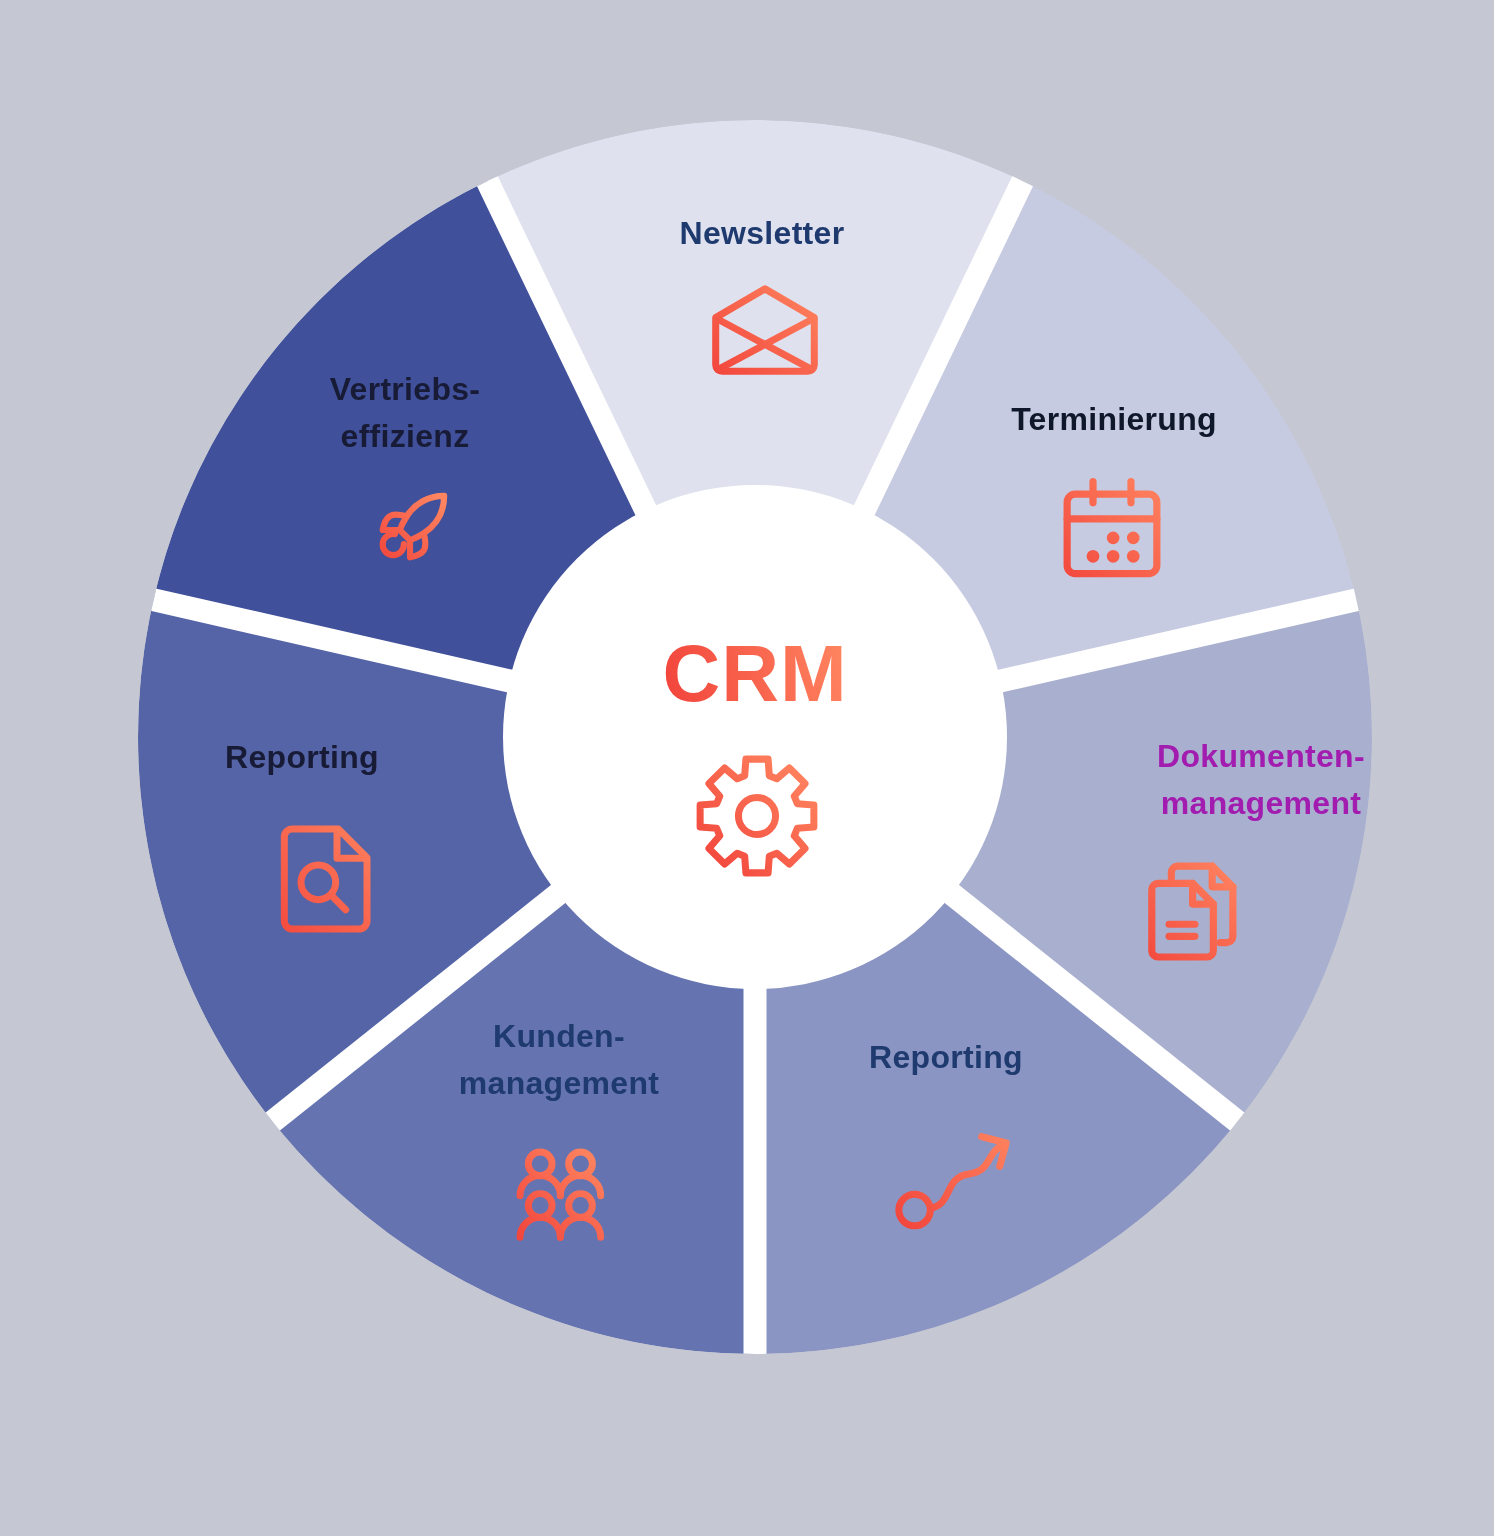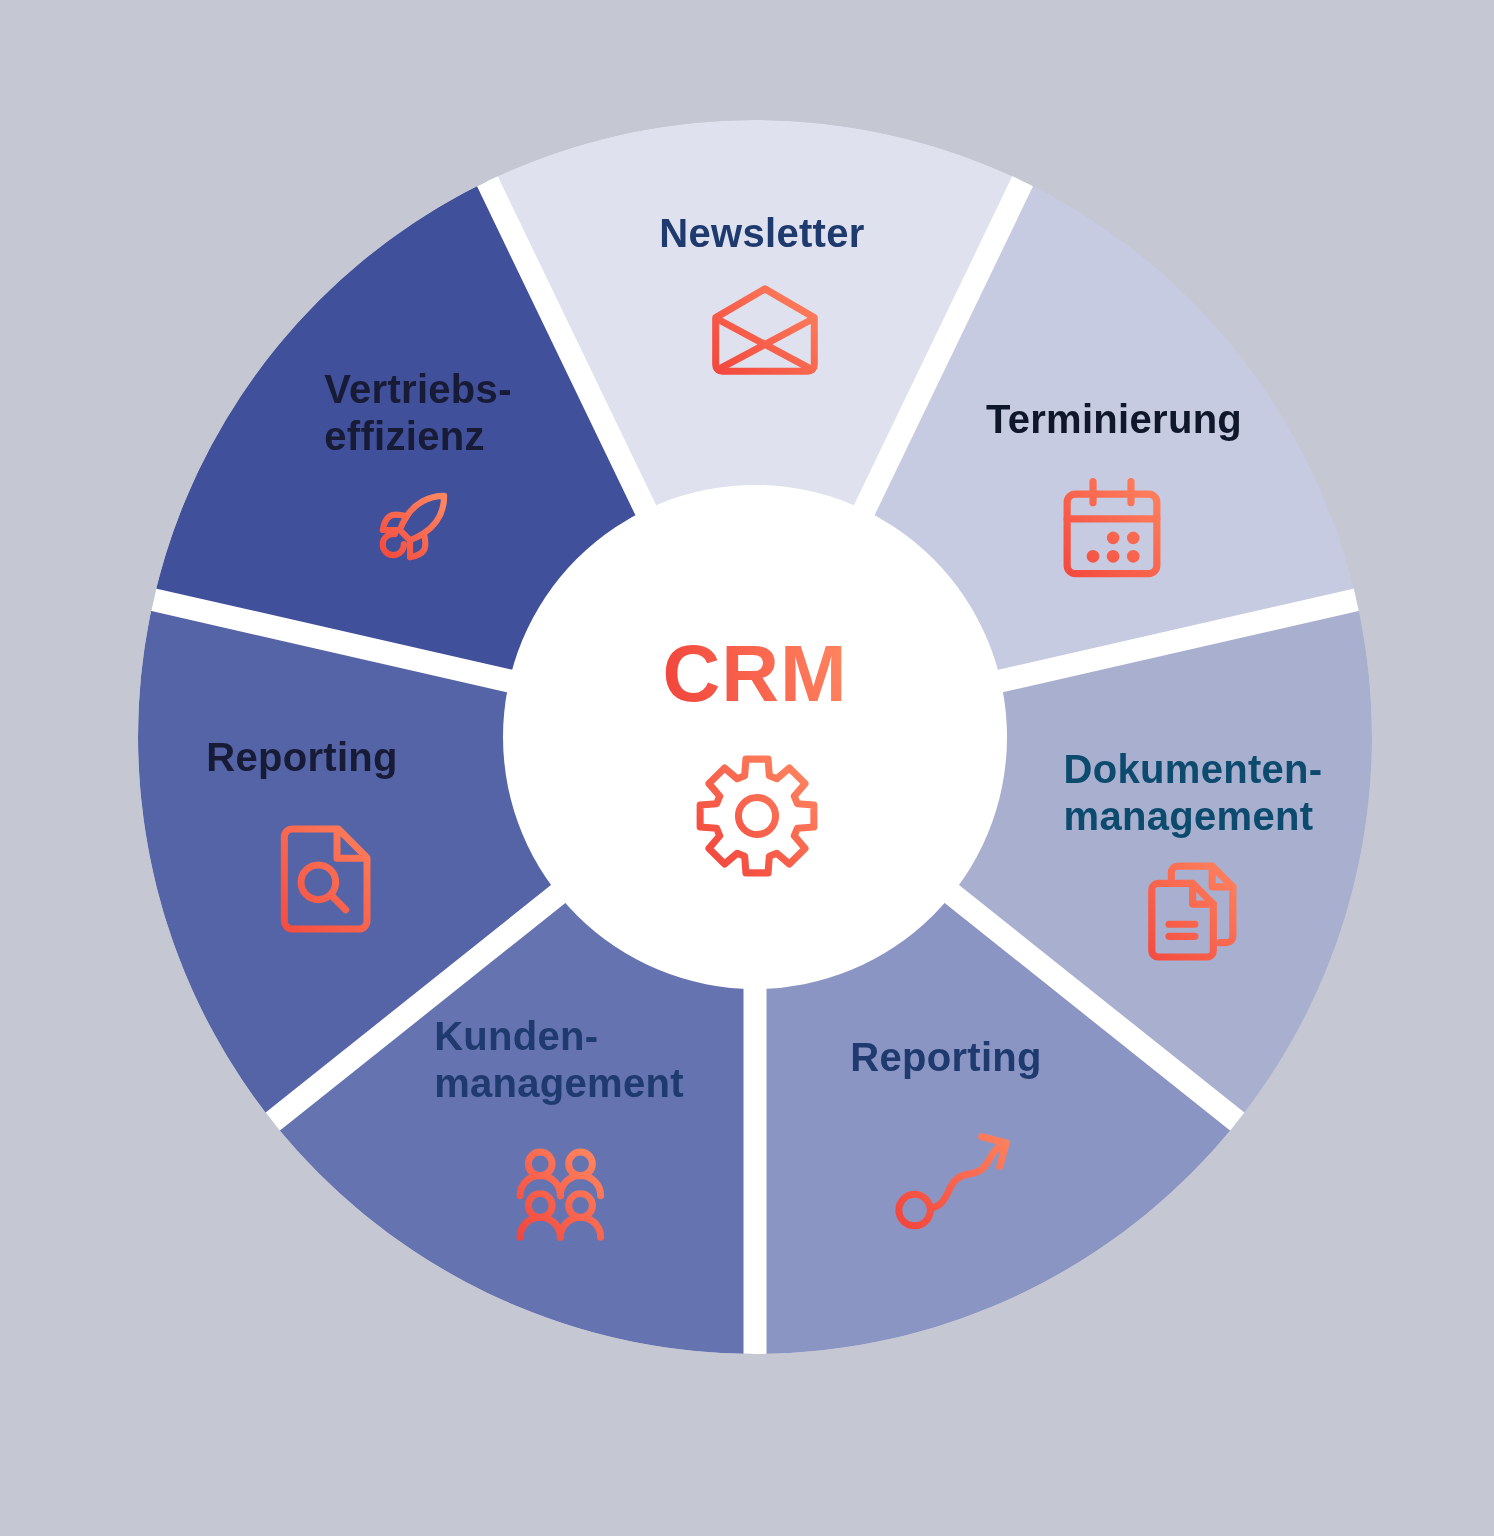--- a/index.html
+++ b/index.html
@@ -1,22 +1,22 @@
 <!DOCTYPE html>
 <html><head>
 <meta charset="utf-8">
 <style>
   html,body{margin:0;padding:0;}
   body{font-family:"Liberation Sans","DejaVu Sans",sans-serif;}
   .stage{position:relative;width:1494px;height:1536px;overflow:hidden;}
   #wheel{position:absolute;left:0;top:0;}
   .seg-label{
     position:absolute;transform:translate(-50%,-50%);
-    font-weight:700;font-size:40px;line-height:47px;letter-spacing:.3px;
-    white-space:pre-line;text-align:left;
+    font-weight:700;font-size:32px;line-height:47px;letter-spacing:.3px;
+    white-space:pre-line;text-align:center;
   }
   .icon{position:absolute;transform:translate(-50%,-50%);}
   .icon .s{fill:none;stroke:url(#coral);stroke-linecap:round;stroke-linejoin:round;}
   .icon .f{fill:url(#coral);stroke:none;}
   #center-title{
     font-family:"Liberation Sans","DejaVu Sans",sans-serif;
     font-weight:700;font-size:80px;letter-spacing:1px;
   }
 </style>
 </head>
@@ -55,27 +55,27 @@
         <line x1="755" y1="737" x2="755.0" y2="1359.0"></line>
         <line x1="755" y1="737" x2="268.7" y2="1124.8"></line>
         <line x1="755" y1="737" x2="148.6" y2="598.6"></line>
       </g>
     <circle id="center-circle" cx="755" cy="737" r="252" fill="#ffffff"></circle>
     <text id="center-title" x="755" y="701" text-anchor="middle" fill="url(#coralText)">CRM</text>
   </svg>
 
   <div class="seg-label" style="left: 762px; top: 233px; color: rgb(30, 58, 110);">Newsletter</div>
   <div class="seg-label" style="left: 1114px; top: 419px; color: #0f172a;">Terminierung</div>
-  <div class="seg-label" style="left: 1193px; top: 780px; color: #0c4a6e; margin-top: 13px;">Dokumenten-
+  <div class="seg-label" style="left: 1261px; top: 780px; color: #a21caf;">Dokumenten-
 management</div>
   <div class="seg-label" style="left: 946px; top: 1057px; color: rgb(30, 58, 110);">Reporting</div>
   <div class="seg-label" style="left: 559px; top: 1060px; color: rgb(30, 58, 110);">Kunden-
 management</div>
   <div class="seg-label" style="left: 302px; top: 757px; color: rgb(24, 27, 54);">Reporting</div>
-  <div class="seg-label" style="left: 418px; top: 413px; color: rgb(24, 27, 54);">Vertriebs-
+  <div class="seg-label" style="left: 405px; top: 413px; color: rgb(24, 27, 54);">Vertriebs-
 effizienz</div>
 
   <svg class="icon" style="left:765px;top:329px;" width="130" height="130" viewBox="0 0 24 24">
     <g stroke-width="1.3">
       <path class="s" d="M2.9 9.9 L12 4.6 L21.1 9.9 V18.6 a1.2 1.2 0 0 1 -1.2 1.2 H4.1 a1.2 1.2 0 0 1 -1.2 -1.2 Z"></path>
       <path class="s" d="M3.3 10.2 L20.7 19.5 M20.7 10.2 L3.3 19.5"></path>
     </g>
   </svg>
 
   <svg class="icon" style="left:1112px;top:531px;" width="138" height="138" viewBox="0 0 24 24">

